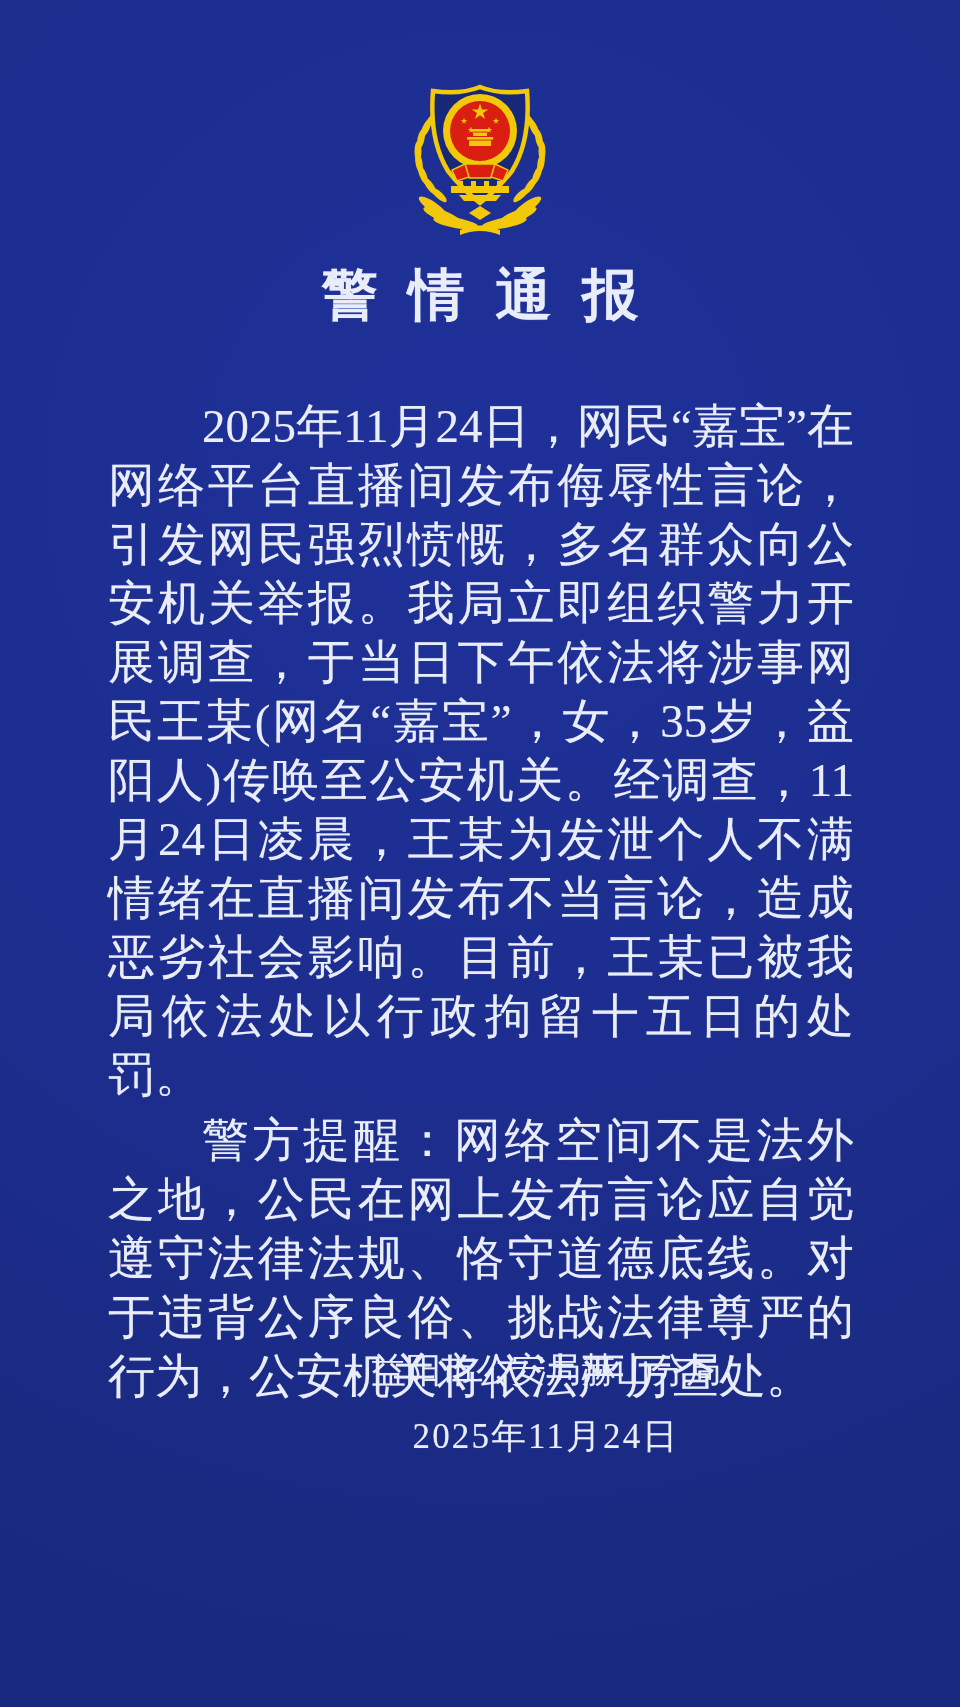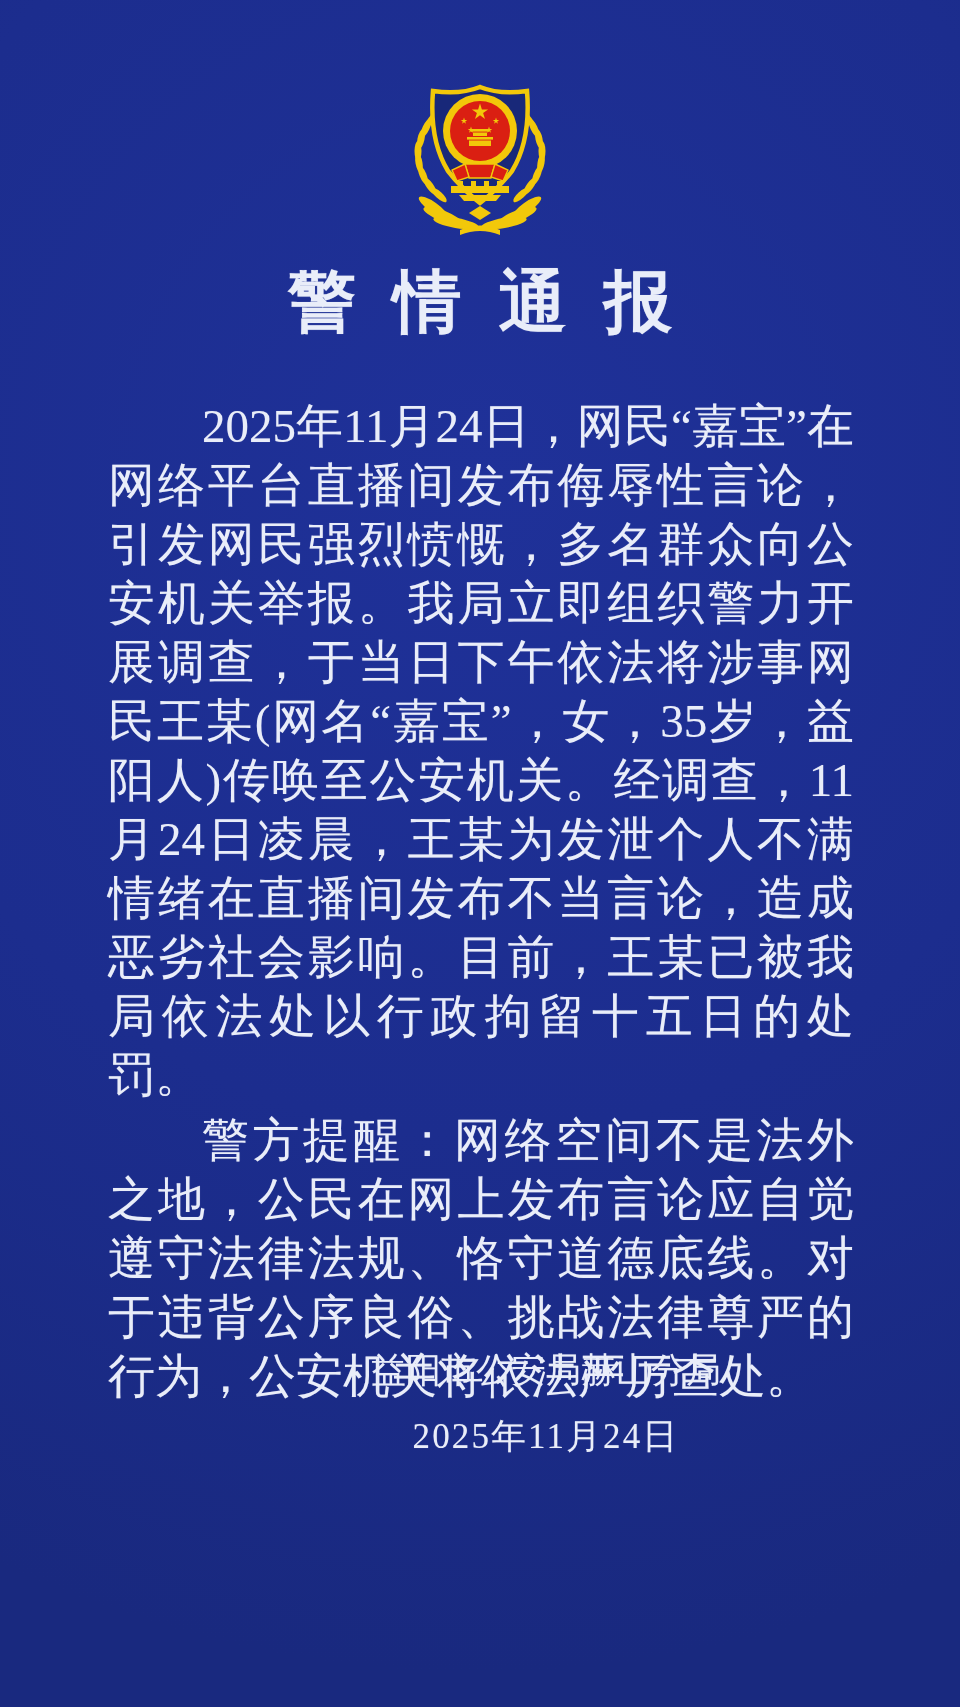--- a/index.html
+++ b/index.html
@@ -15,21 +15,21 @@
     font-family:"Liberation Serif","DejaVu Serif",serif;
   }
   .emblem{position:absolute;top:82px;left:50%;transform:translateX(-50%);width:152px;height:154px;}
   .emblem svg{display:block;width:100%;height:100%;}
   .gold{fill:var(--gold);}
   .gold-line{stroke:var(--gold);fill:none;}
   .red{fill:var(--red);}
   .shield-fill{fill:var(--shield);stroke:var(--gold);stroke-width:4.5;}
   .title{
     position:absolute;top:263px;left:0;right:0;margin:0;
-    text-align:center;font-size:68px;line-height:1.15;font-weight:bold;
+    text-align:center;font-size:56px;line-height:1.15;font-weight:bold;
     letter-spacing:0.55em;text-indent:0.55em;white-space:nowrap;
     text-shadow:0 0 1px rgba(240,244,255,.45);
   }
   .body-text{
     position:absolute;top:397px;left:108px;right:106px;
     font-size:47px;line-height:59px;text-align:justify;
     text-shadow:0 0 1px rgba(240,244,255,.35);
   }
   .body-text p{margin:0;text-indent:2em;}
   .body-text p + p{margin-top:6px;}

